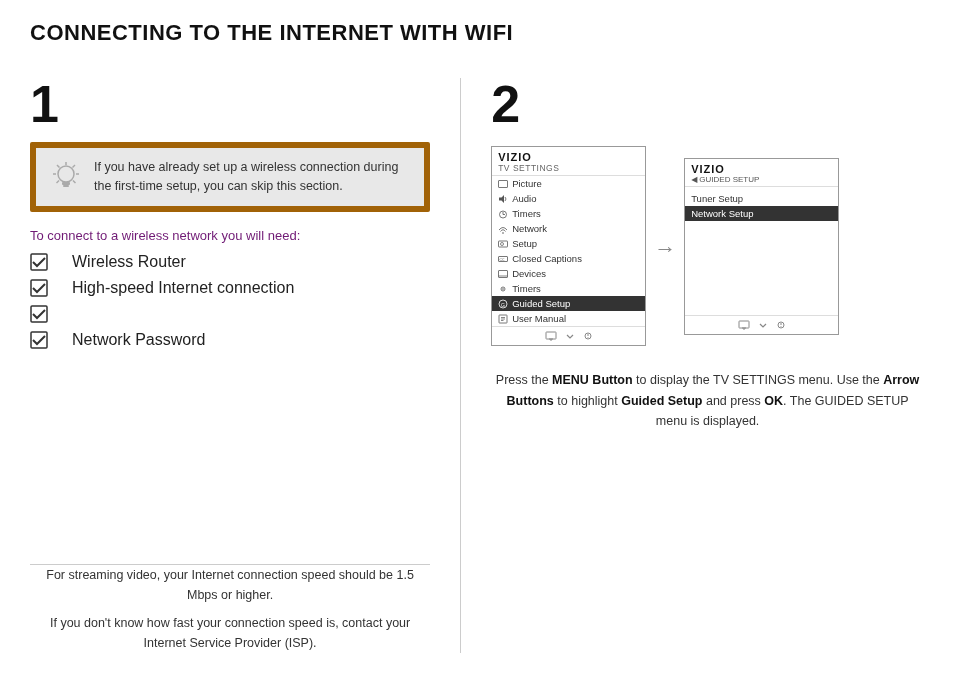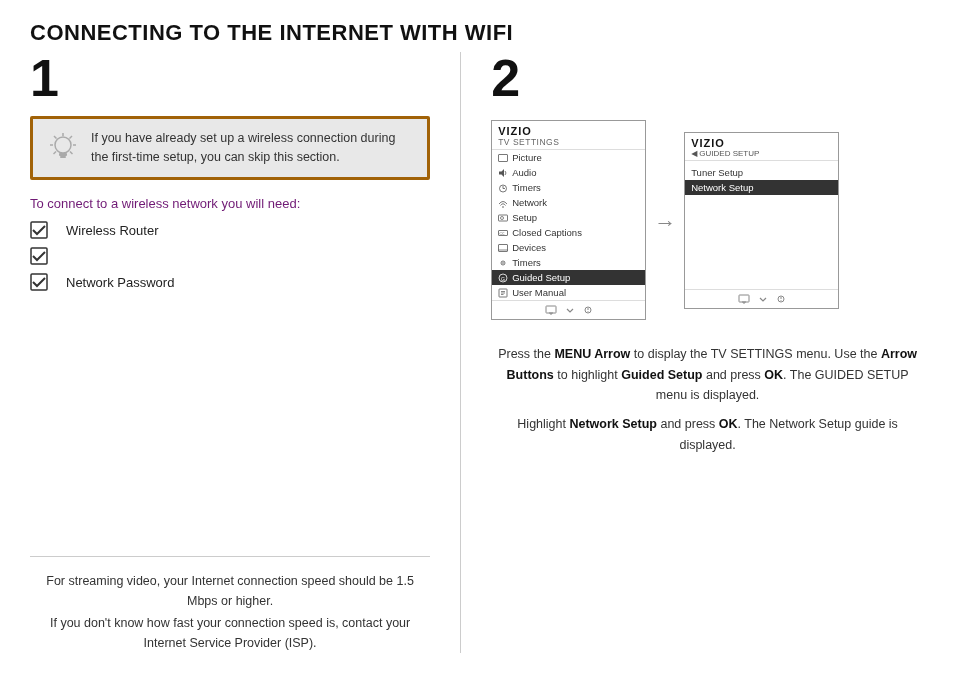--- a/index.html
+++ b/index.html
@@ -18,21 +18,21 @@
       height: 673px;
       padding: 20px 30px;
       display: flex;
       flex-direction: column;
     }
 
     .main-title {
       font-size: 22px;
       font-weight: 900;
       letter-spacing: 0.5px;
-      margin-bottom: 6px;
+      margin-bottom: 32px;
       color: #111;
     }
 
     .two-columns {
       display: flex;
       flex: 1;
     }
 
     .col-left {
       width: 460px;
@@ -52,21 +52,21 @@
     .step-number {
       font-size: 52px;
       font-weight: 900;
       color: #111;
       line-height: 1;
       margin-bottom: 12px;
     }
 
     .tip-box {
       background: #e8e8e8;
-      border: 3px solid #a16207;
+      border: 6px solid #a16207;
       border-radius: 2px;
       padding: 10px 12px;
       display: flex;
       align-items: flex-start;
       gap: 10px;
       margin-bottom: 16px;
     }
 
     .tip-icon {
       width: 36px;
@@ -88,35 +88,34 @@
     }
 
     .checklist {
       list-style: none;
       margin-bottom: 20px;
     }
 
     .checklist li {
       display: flex;
       align-items: center;
-      gap: 18px;
+      gap: 24px;
       margin-bottom: 8px;
-      font-size: 13px;
+      font-size: 16px;
     }
 
     .check-icon {
       width: 18px;
       height: 18px;
       flex-shrink: 0;
     }
 
     .bottom-note {
       margin-top: auto;
       border-top: 1px solid #ccc;
-      padding-top: 14px;
       text-align: center;
       font-size: 12.5px;
       line-height: 1.6;
       color: #333;
     }
 
     
     .screens-row {
       display: flex;
       align-items: center;
@@ -260,33 +259,40 @@
             <rect x="1" y="1" width="16" height="16" rx="1" fill="none" stroke="#333" stroke-width="1.5"></rect>
             <polyline points="3,9 7,13 15,5" fill="none" stroke="#333" stroke-width="2"></polyline>
           </svg>
           <span>Wireless Router</span>
         </li>
         <li>
           <svg class="check-icon" viewBox="0 0 18 18" xmlns="http://www.w3.org/2000/svg">
             <rect x="1" y="1" width="16" height="16" rx="1" fill="none" stroke="#333" stroke-width="1.5"></rect>
             <polyline points="3,9 7,13 15,5" fill="none" stroke="#333" stroke-width="2"></polyline>
           </svg>
+          <span>High-speed Internet connection</span>
+        </li>
+        <li>
+          <svg class="check-icon" viewBox="0 0 18 18" xmlns="http://www.w3.org/2000/svg">
+            <rect x="1" y="1" width="16" height="16" rx="1" fill="none" stroke="#333" stroke-width="1.5"></rect>
+            <polyline points="3,9 7,13 15,5" fill="none" stroke="#333" stroke-width="2"></polyline>
+          </svg>
         </li>
         <li>
           <svg class="check-icon" viewBox="0 0 18 18" xmlns="http://www.w3.org/2000/svg">
             <rect x="1" y="1" width="16" height="16" rx="1" fill="none" stroke="#333" stroke-width="1.5"></rect>
             <polyline points="3,9 7,13 15,5" fill="none" stroke="#333" stroke-width="2"></polyline>
           </svg>
           <span>Network Password</span>
         </li>
       </ul>
 
       <div class="bottom-note">
         <p>For streaming video, your Internet connection speed should be 1.5 Mbps or higher.</p>
-        <p style="margin-top:2px;">If you don't know how fast your connection speed is, contact your Internet Service Provider (ISP).</p>
+        <p style="margin-top:8px;">If you don't know how fast your connection speed is, contact your Internet Service Provider (ISP).</p>
       </div>
     </div>
 
     <div class="col-right">
       <div class="step-number">2</div>
 
       <div class="screens-row">
 
         <div class="tv-screen">
           <div class="screen-header">
@@ -427,22 +433,19 @@
                 <line x1="5" y1="3" x2="5" y2="5" stroke="#888" stroke-width="1"></line>
                 <circle cx="5" cy="6.5" r="0.5" fill="#888"></circle>
               </svg>
           </div>
         </div>
 
       </div>
 
       <div class="right-desc">
         <p>
-          Press the <b>MENU Arrow</b> to display the TV SETTINGS menu. Use the <b>Arrow Buttons</b> to highlight <b>Guided Setup</b> and press <b>OK</b>. The GUIDED SETUP menu is displayed.
-        </p>
-        <p style="margin-top:8px;">
-          Highlight <b>Network Setup</b> and press <b>OK</b>. The Network Setup guide is displayed.
+          Press the <b>MENU Button</b> to display the TV SETTINGS menu. Use the <b>Arrow Buttons</b> to highlight <b>Guided Setup</b> and press <b>OK</b>. The GUIDED SETUP menu is displayed.
         </p>
       </div>
 
     </div>
   </div>
 </div>
 
 </body></html>

